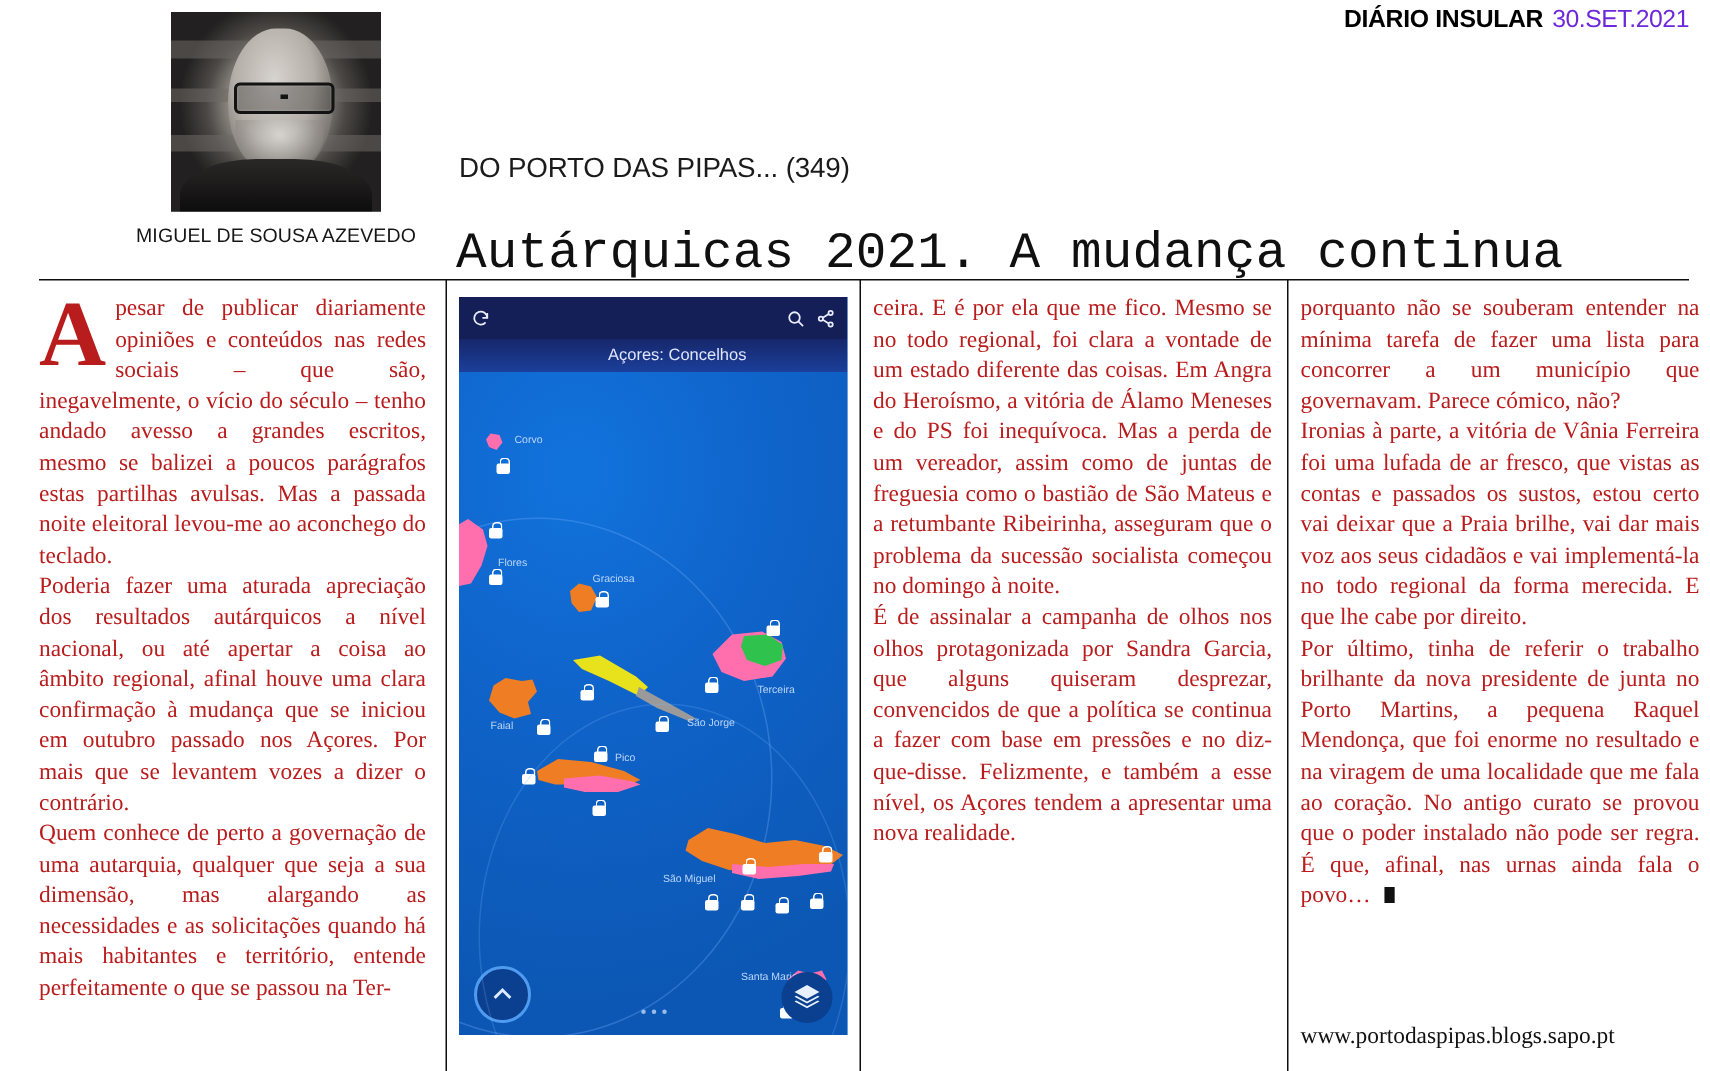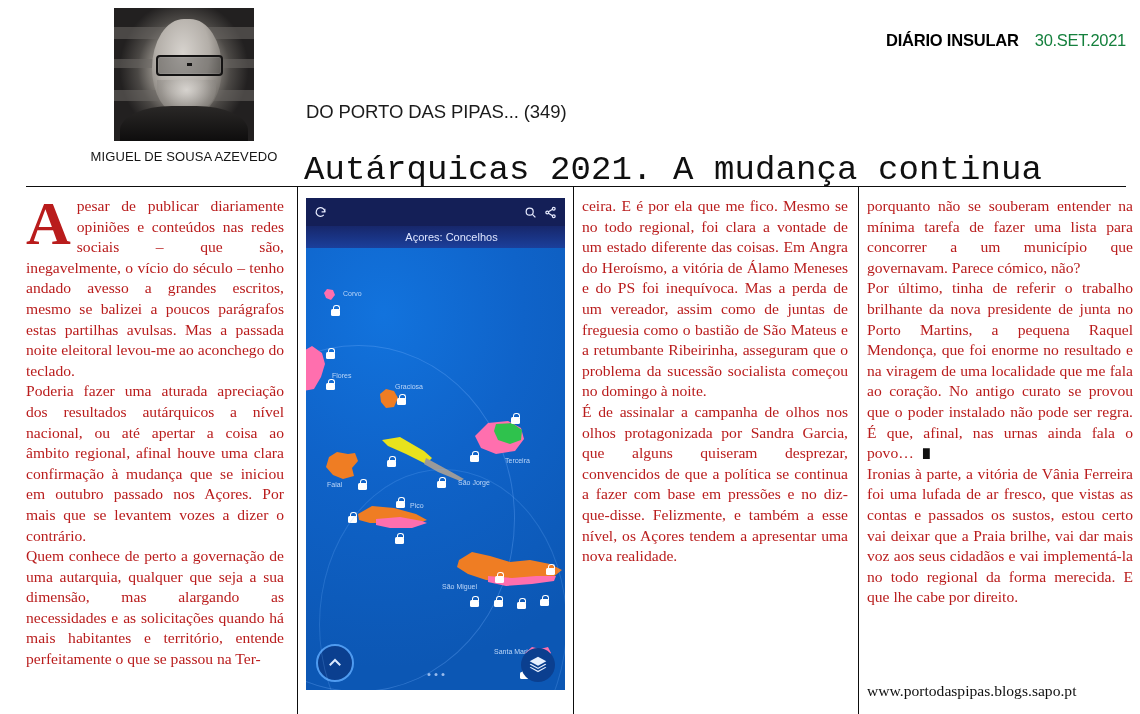--- a/index.html
+++ b/index.html
@@ -16,36 +16,35 @@
     overflow: hidden;
   }
 
   
   .masthead {
     position: absolute;
     top: 4px;
     right: 14px;
     display: flex;
     align-items: baseline;
-    gap: 16px;
-    margin-top: 27px;
+    gap: 6px;
   }
   .masthead-name {
     font-family: "Liberation Sans", sans-serif;
     font-weight: bold;
     font-size: 16.5px;
     letter-spacing: -0.2px;
     color: #000000;
   }
   .masthead-date {
     font-family: "Liberation Sans", sans-serif;
     font-weight: normal;
     font-size: 16.5px;
     letter-spacing: -0.3px;
-    color: #15803d;
+    color: #6d28d9;
   }
 
   
   .author-block {
     position: absolute;
     left: 84px;
     top: 8px;
     width: 200px;
     text-align: center;
   }
@@ -427,22 +426,22 @@
   <p>Quem conhece de perto a governação de uma autarquia, qualquer que seja a sua dimensão, mas alargando as necessidades e as solicitações quando há mais habitantes e território, entende perfeitamente o que se passou na Ter-</p>
 </div>
 
 <div class="col col2">
   <p>ceira. E é por ela que me fico. Mesmo se no todo regional, foi clara a vontade de um estado diferente das coisas. Em Angra do Heroísmo, a vitória de Álamo Meneses e do PS foi inequívoca. Mas a perda de um vereador, assim como de juntas de freguesia como o bastião de São Mateus e a retumbante Ribeirinha, asseguram que o problema da sucessão socialista começou no domingo à noite.</p>
   <p>É de assinalar a campanha de olhos nos olhos protagonizada por Sandra Garcia, que alguns quiseram desprezar, convencidos de que a política se continua a fazer com base em pressões e no diz-que-disse. Felizmente, e também a esse nível, os Açores tendem a apresentar uma nova realidade.</p>
 </div>
 
 <div class="col col3">
   <p>porquanto não se souberam entender na mínima tarefa de fazer uma lista para concorrer a um município que governavam. Parece cómico, não?</p>
+  <p>Ironias à parte, a vitória de Vânia Ferreira foi uma lufada de ar fresco, que vistas as contas e passados os sustos, estou certo vai deixar que a Praia brilhe, vai dar mais voz aos seus cidadãos e vai implementá-la no todo regional da forma merecida. E que lhe cabe por direito.</p>
   <p><span>Por último, tinha de referir o trabalho brilhante da nova presidente de junta no Porto Martins, a pequena Raquel Mendonça, que foi enorme no resultado e na viragem de uma localidade que me fala ao coração. No antigo curato se provou que o poder instalado não pode ser regra. É que, afinal, nas urnas ainda fala o povo…</span><span class="endmark"></span></p>
-  <p>Ironias à parte, a vitória de Vânia Ferreira foi uma lufada de ar fresco, que vistas as contas e passados os sustos, estou certo vai deixar que a Praia brilhe, vai dar mais voz aos seus cidadãos e vai implementá-la no todo regional da forma merecida. E que lhe cabe por direito.</p>
 </div>
 <div class="blogurl">www.portodaspipas.blogs.sapo.pt</div>
 
 <div class="shot">
 
   <div class="shot-topbar">
     <svg class="icon-refresh" viewBox="0 0 24 24" fill="none" stroke="currentColor" stroke-width="2.2">
       <path d="M20 11A8 8 0 1 0 18 16.5"></path>
         <polyline points="20 5 20 11 14 11"></polyline>
     </svg>

